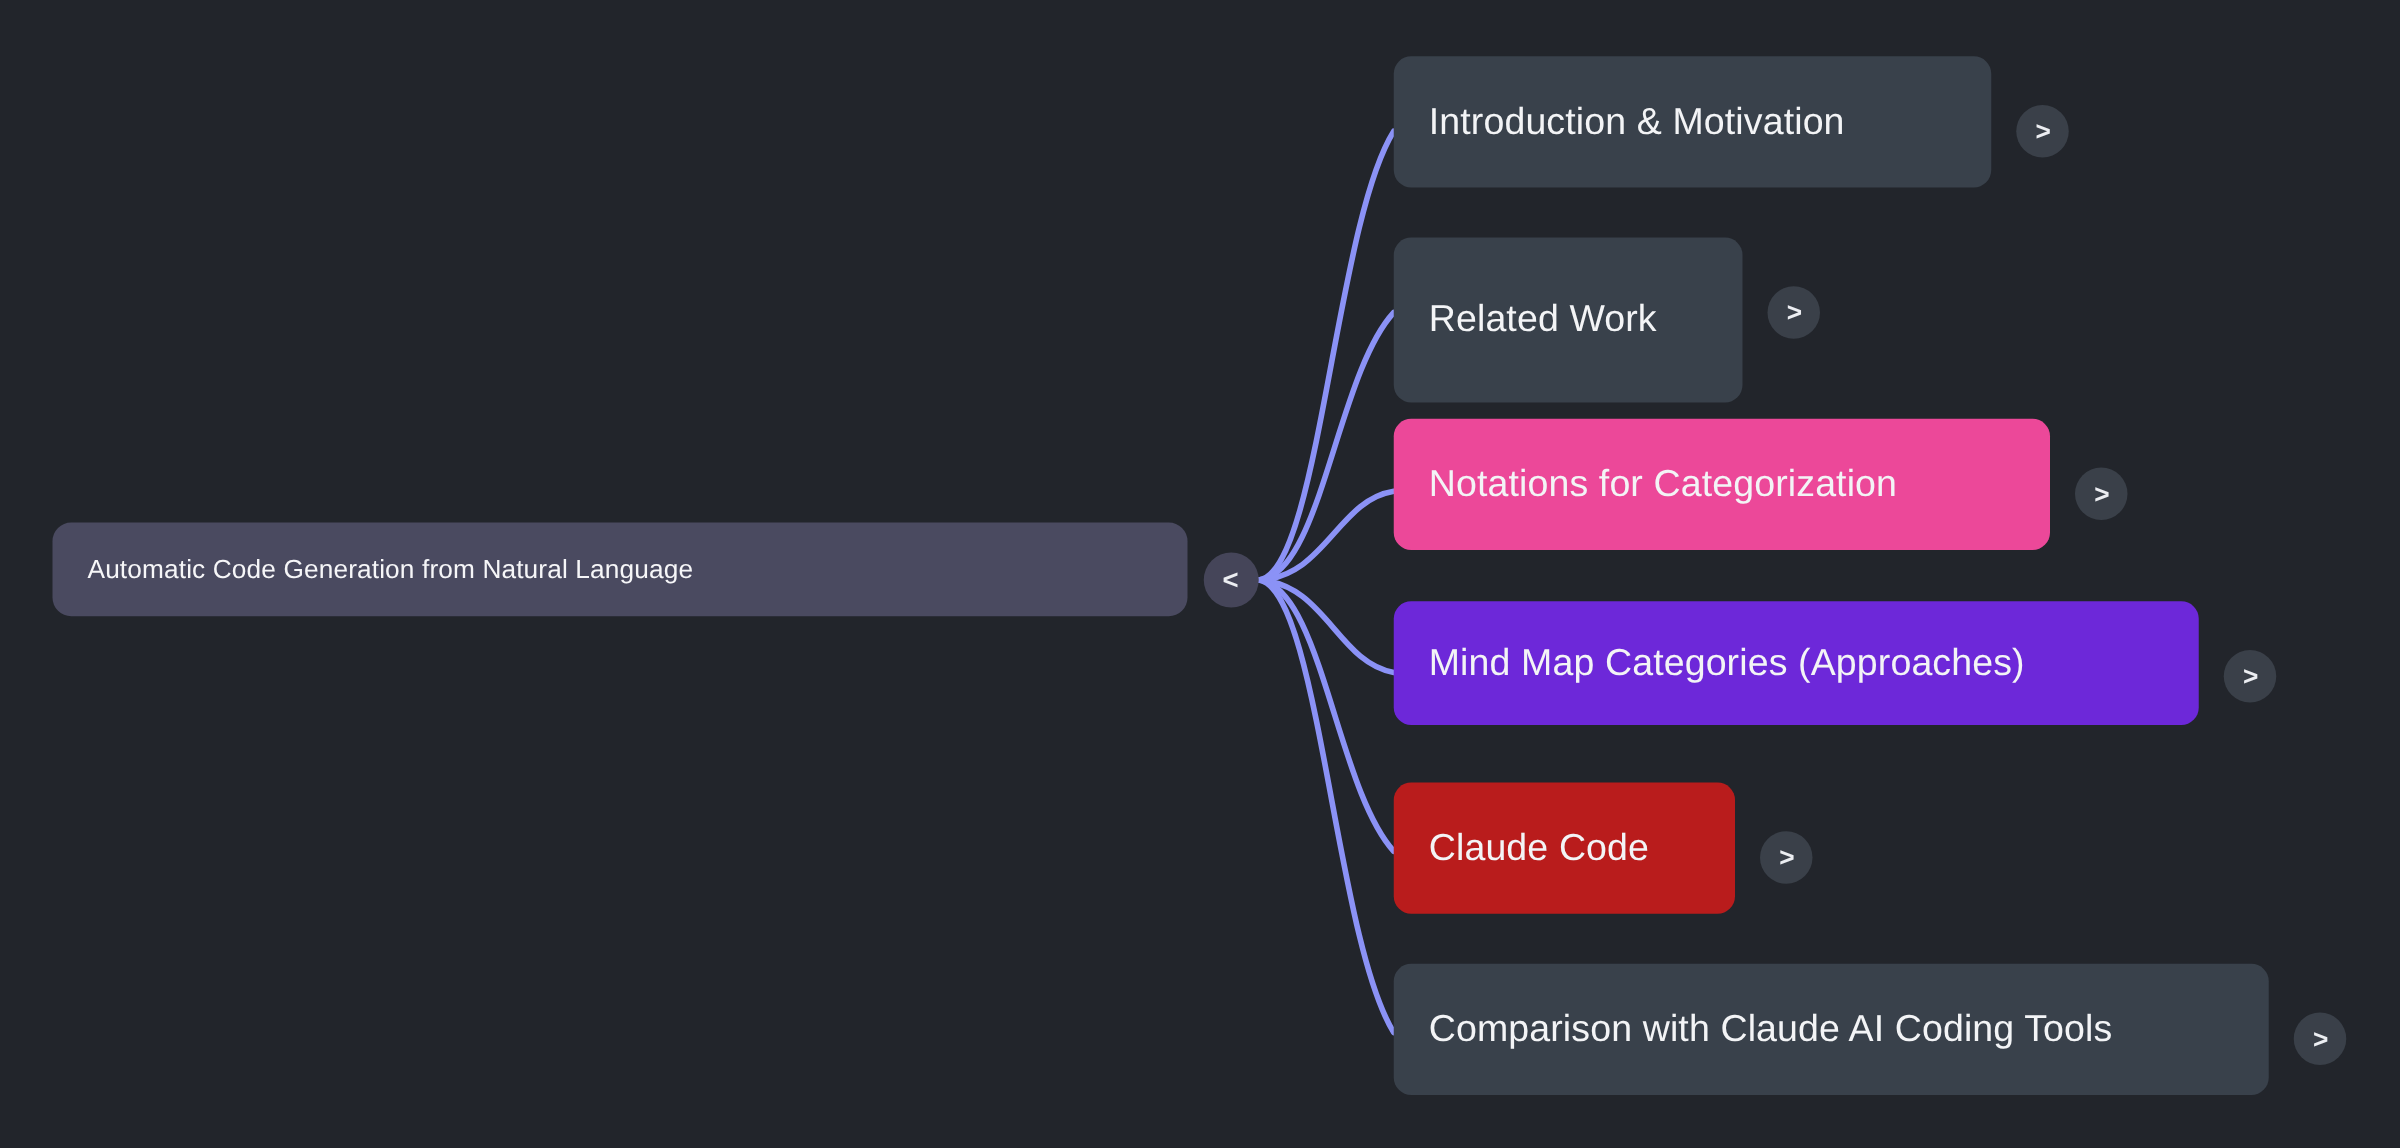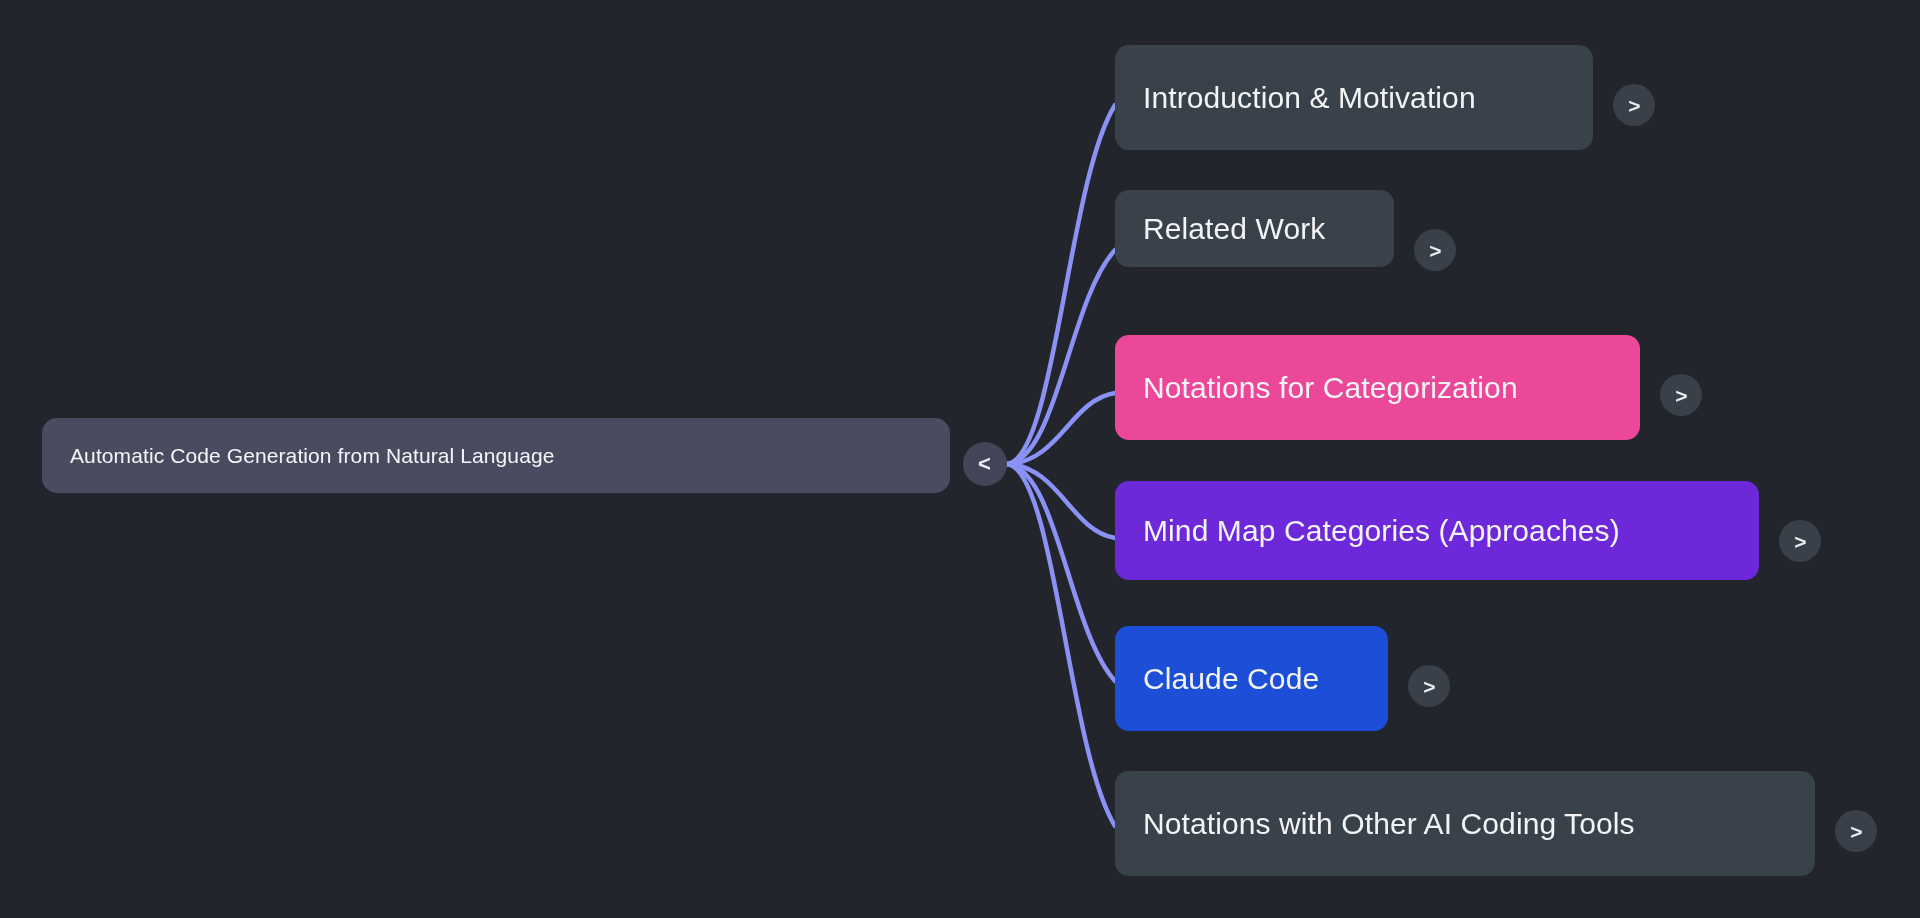--- a/index.html
+++ b/index.html
@@ -117,45 +117,45 @@
     <span class="toggle-chevron">&lt;</span>
   </div>
 
   <div id="children-layer">
       <div class="node child-node" style="left: 1115px; top: 45px; width: 478px; height: 105px; background: rgb(57, 65, 75);">
         <span class="node-label">Introduction &amp; Motivation</span>
       </div>
       <div class="toggle child-toggle" style="left: 1613px; top: 84px; width: 42px; height: 42px; background: rgb(58, 64, 73);">
         <span class="toggle-chevron">&gt;</span>
       </div>
-      <div class="node child-node" style="left: 1115px; top: 190px; width: 279px; height: 77px; background: rgb(57, 65, 75);">
+      <div class="node child-node" style="left: 1115px; top: 190px; width: 279px; height: 132px; background: rgb(57, 65, 75);">
         <span class="node-label">Related Work</span>
       </div>
       <div class="toggle child-toggle" style="left: 1414px; top: 229px; width: 42px; height: 42px; background: rgb(58, 64, 73);">
         <span class="toggle-chevron">&gt;</span>
       </div>
       <div class="node child-node" style="left: 1115px; top: 335px; width: 525px; height: 105px; background: #ec4899;">
         <span class="node-label">Notations for Categorization</span>
       </div>
       <div class="toggle child-toggle" style="left: 1660px; top: 374px; width: 42px; height: 42px; background: rgb(58, 64, 73);">
         <span class="toggle-chevron">&gt;</span>
       </div>
       <div class="node child-node" style="left: 1115px; top: 481px; width: 644px; height: 99px; background: #6d28d9;">
         <span class="node-label">Mind Map Categories (Approaches)</span>
       </div>
       <div class="toggle child-toggle" style="left: 1779px; top: 520px; width: 42px; height: 42px; background: rgb(58, 64, 73);">
         <span class="toggle-chevron">&gt;</span>
       </div>
-      <div class="node child-node" style="left: 1115px; top: 626px; width: 273px; height: 105px; background: #1d4ed8;">
+      <div class="node child-node" style="left: 1115px; top: 626px; width: 273px; height: 105px; background: #b91c1c;">
         <span class="node-label">Claude Code</span>
       </div>
       <div class="toggle child-toggle" style="left: 1408px; top: 665px; width: 42px; height: 42px; background: rgb(58, 64, 73);">
         <span class="toggle-chevron">&gt;</span>
       </div>
       <div class="node child-node" style="left: 1115px; top: 771px; width: 700px; height: 105px; background: rgb(57, 65, 75);">
-        <span class="node-label">Notations with Other AI Coding Tools</span>
+        <span class="node-label">Comparison with Claude AI Coding Tools</span>
       </div>
       <div class="toggle child-toggle" style="left: 1835px; top: 810px; width: 42px; height: 42px; background: rgb(58, 64, 73);">
         <span class="toggle-chevron">&gt;</span>
       </div>
     </div>
 
 </div>
 
 </body></html>

